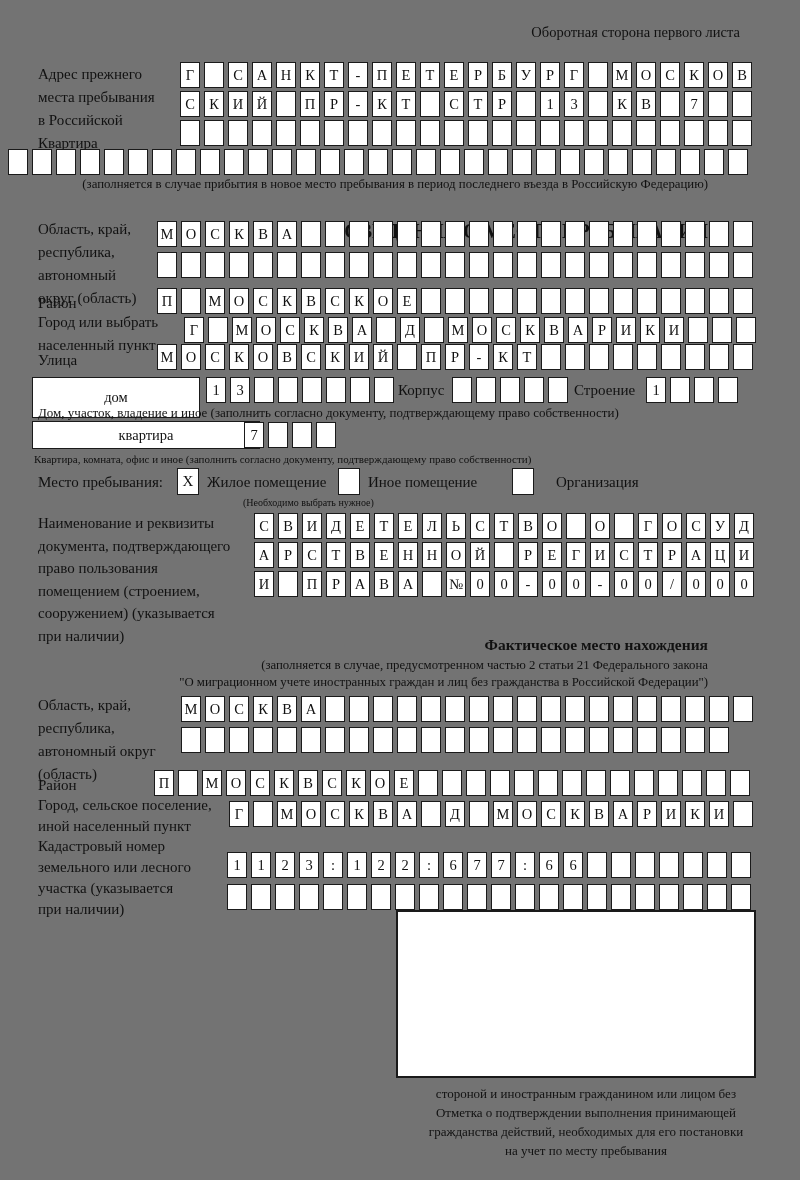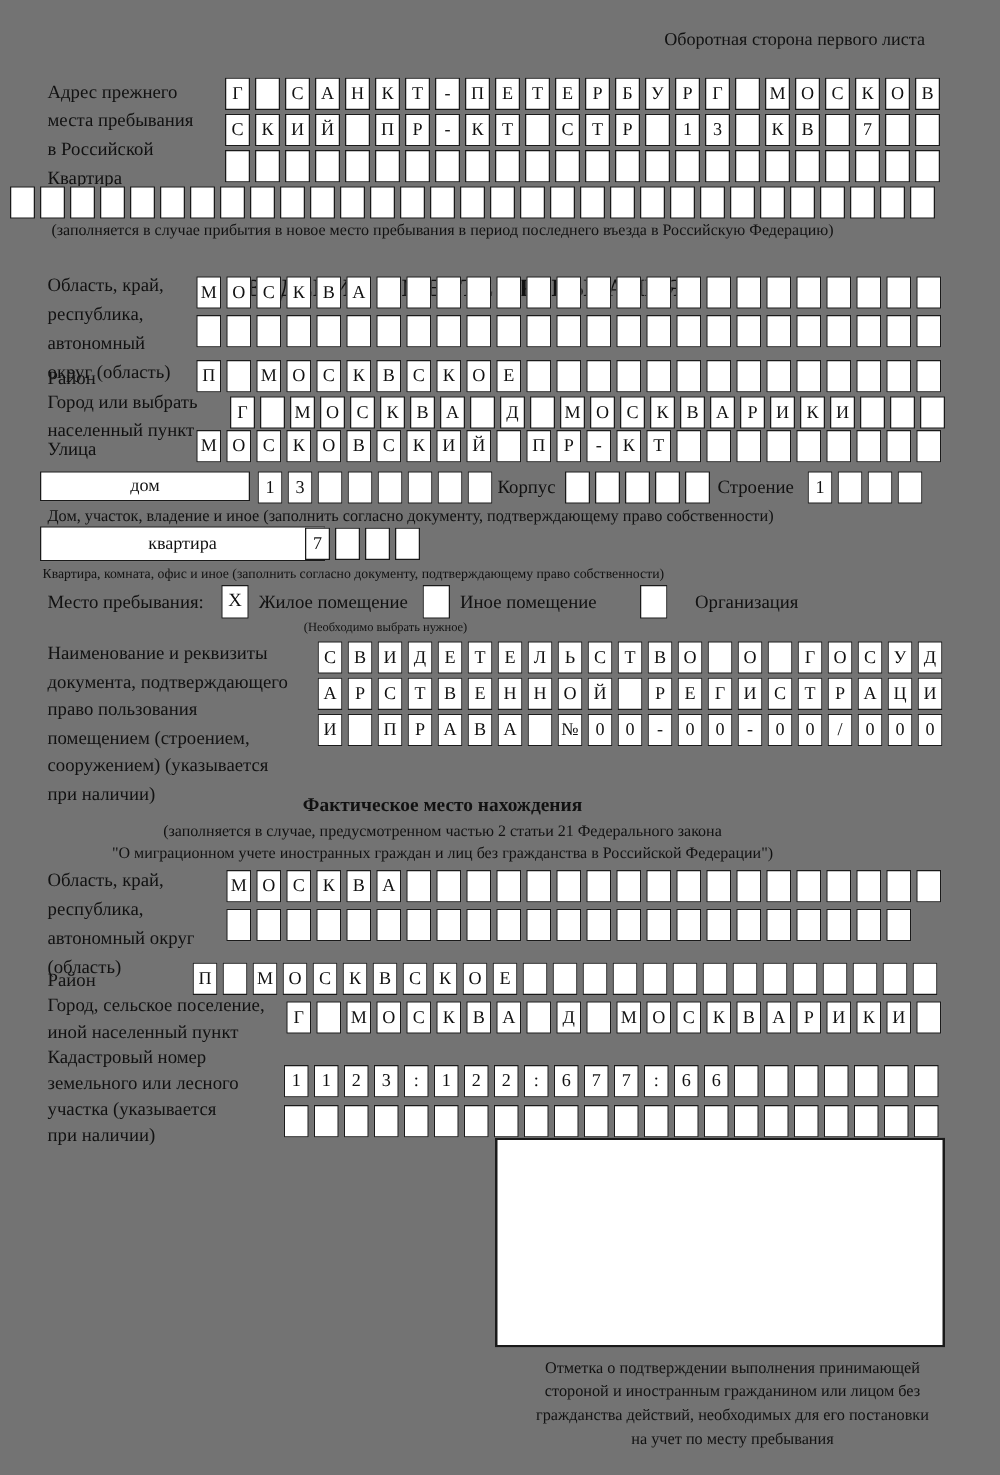--- a/index.html
+++ b/index.html
@@ -3,21 +3,21 @@
 <meta charset="utf-8">
 <style>
   html,body{margin:0;padding:0;background:#fff;}
   #page{
     position:relative;width:800px;height:1180px;background:#737373;
     font-family:"Liberation Serif","DejaVu Serif",serif;color:#111;overflow:hidden;
   }
   .abs{position:absolute;}
   .lbl{font-size:15px;line-height:23px;white-space:nowrap;}
   .cap{font-size:12.8px;white-space:nowrap;}
-  .center{left:0;width:708px;text-align:center;}
+  .center{left:0;width:708px;text-align:right;}
   .bold{font-weight:bold;}
   .cellrow{position:absolute;display:flex;}
   .cell{
     flex:0 0 auto;width:20px;height:26px;margin-right:4px;box-sizing:border-box;
     border:1.6px solid #1a1a1a;background:#fff;
     display:inline-flex;align-items:center;justify-content:center;
     font-size:14.5px;font-family:"Liberation Serif","DejaVu Serif",serif;
   }
   .labelbox{
     position:absolute;box-sizing:border-box;border:1.6px solid #1a1a1a;background:#fff;
@@ -300,21 +300,21 @@
       <span class="cell"></span>
       <span class="cell"></span>
       <span class="cell"></span>
       <span class="cell"></span>
       <span class="cell"></span>
       <span class="cell"></span>
       <span class="cell"></span>
       <span class="cell"></span>
     </div>
 
-  <div class="labelbox" style="top:377px;left:32px;width:168px;height:24px;">дом</div>
+  <div class="labelbox" style="top:377px;left:32px;width:168px;height:41px;">дом</div>
   <div class="cellrow" style="top:377px;left:206px;">
       <span class="cell">1</span>
       <span class="cell">3</span>
       <span class="cell"></span>
       <span class="cell"></span>
       <span class="cell"></span>
       <span class="cell"></span>
       <span class="cell"></span>
       <span class="cell"></span>
     </div>
@@ -601,19 +601,19 @@
       <span class="cell"></span>
       <span class="cell"></span>
       <span class="cell"></span>
       <span class="cell"></span>
       <span class="cell"></span>
       <span class="cell"></span>
     </div>
 
   <div class="stampbox" style="top:910px;left:396px;width:360px;height:168px;"></div>
   <div class="abs" style="top:1084px;left:386px;width:400px;text-align:center;font-size:13px;line-height:19px;">
+    <div>стороной и иностранным гражданином или лицом без</div>
     <div>Отметка о подтверждении выполнения принимающей</div>
-    <div>стороной и иностранным гражданином или лицом без</div>
     <div>гражданства действий, необходимых для его постановки</div>
     <div>на учет по месту пребывания</div>
   </div>
 
 </div>
 
 </body></html>

